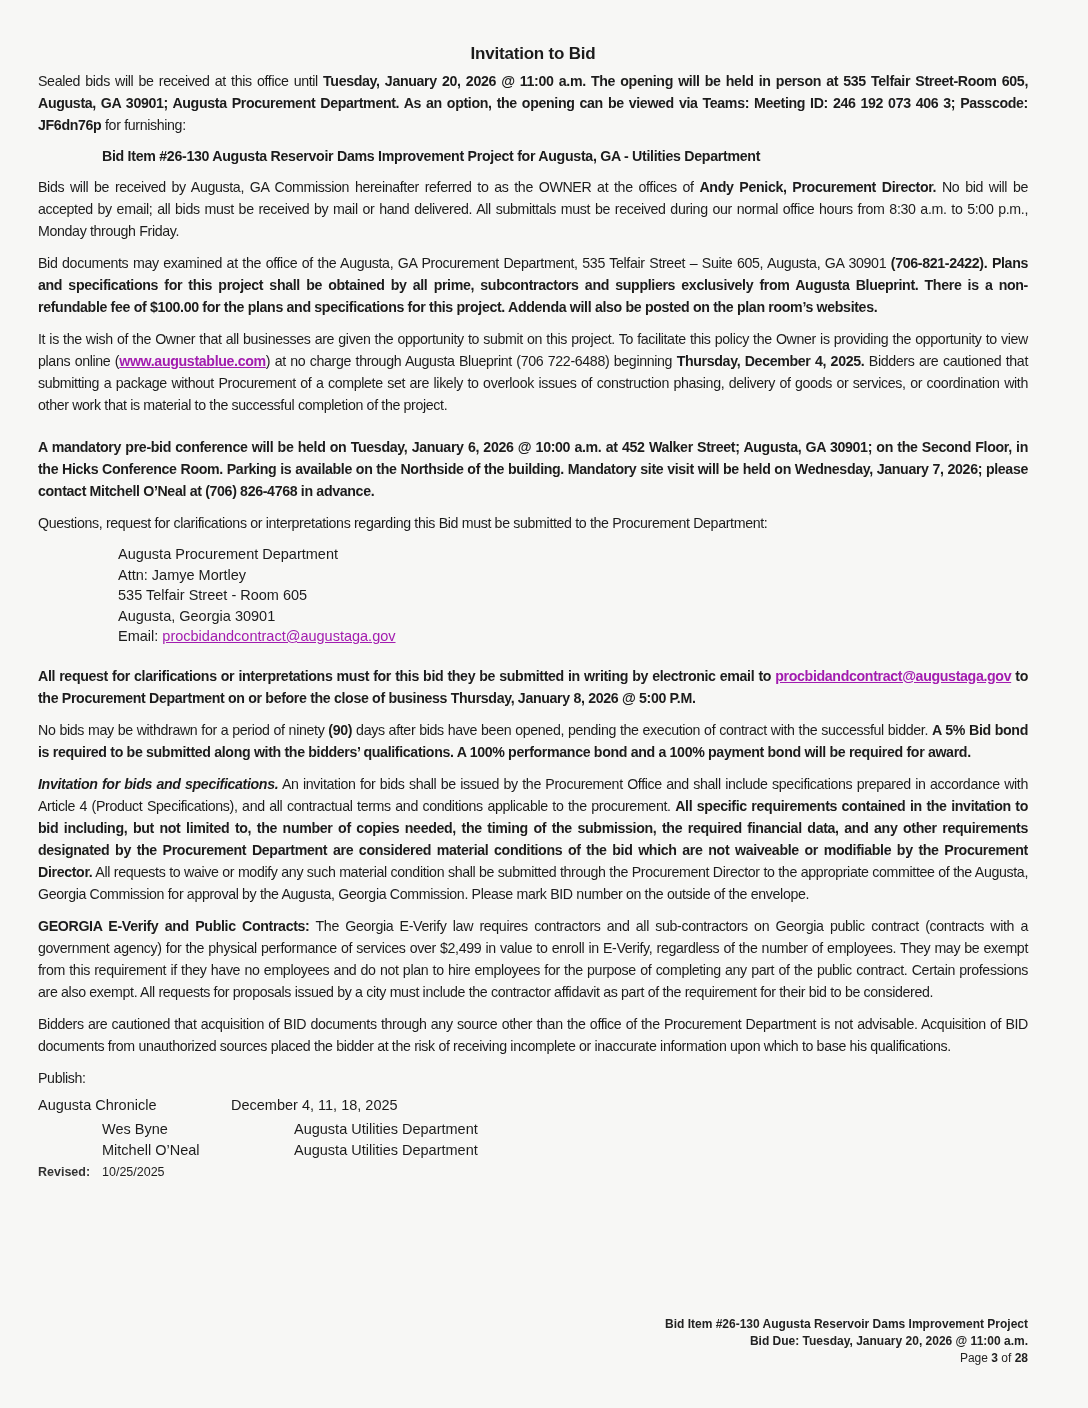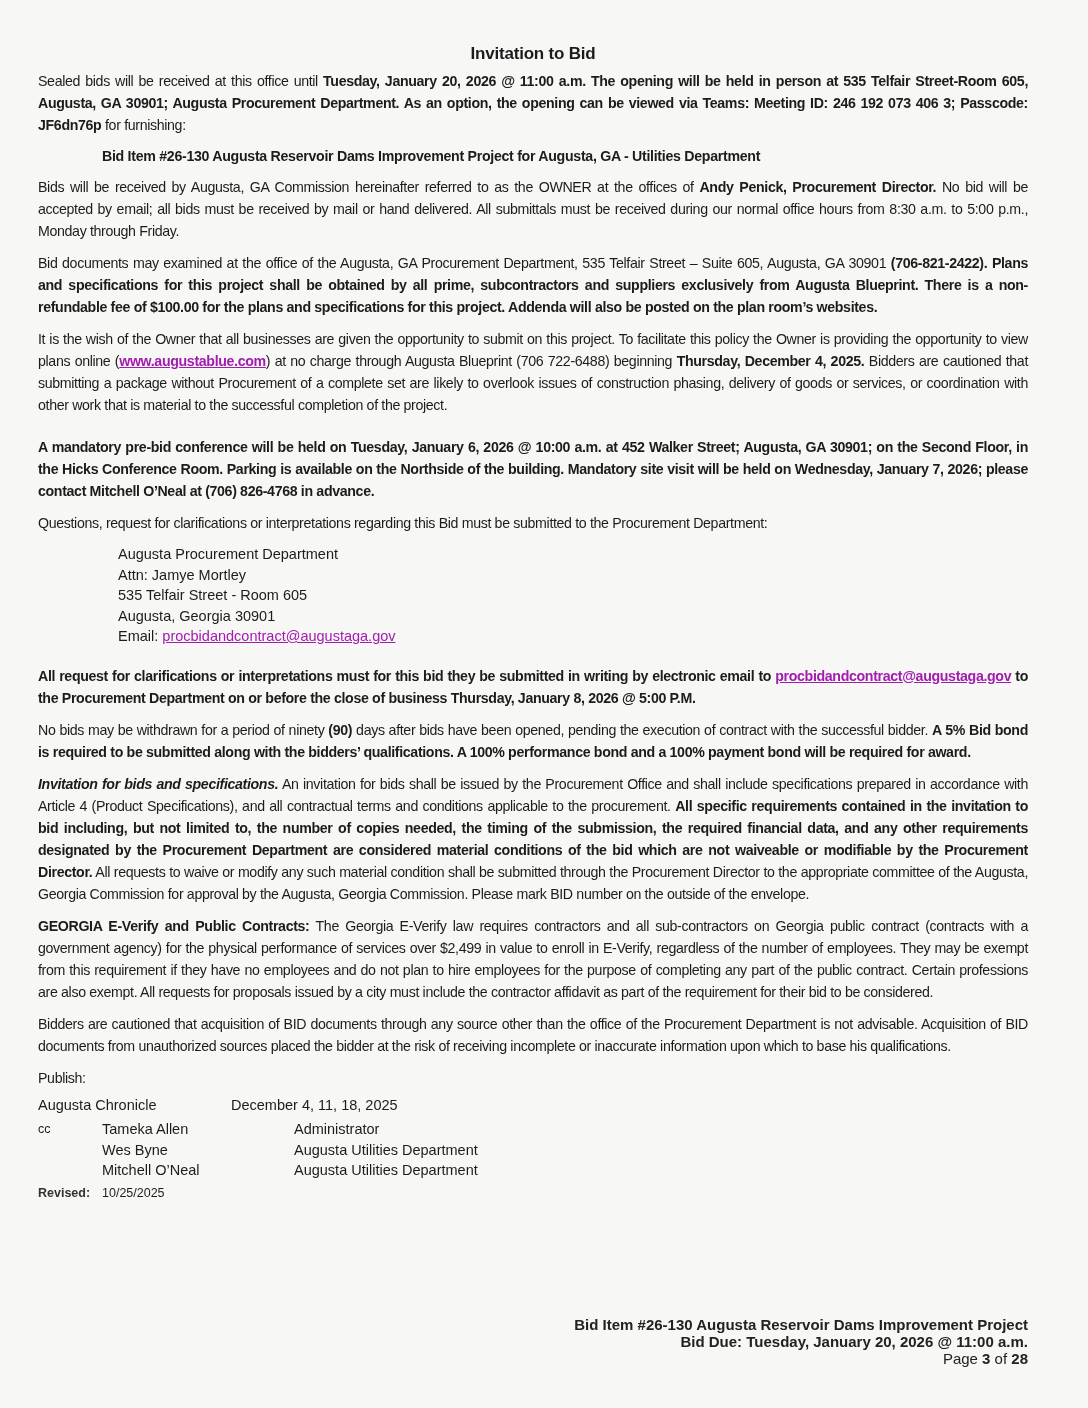--- a/index.html
+++ b/index.html
@@ -40,21 +40,21 @@
     font-size: 14.5px; line-height: 20.5px;
   }
   .pub-row .c1 { width: 193px; }
   .cc-row .c0 { width: 64px; font-size: 12.5px; }
   .cc-row .c1 { width: 192px; }
   .rev-row { display:flex; font-family: "Liberation Sans", sans-serif; font-size: 12.5px; line-height: 20px; margin-top: 2px; }
   .rev-row .c0 { width: 64px; font-weight: bold; color:#333; }
   .footer {
     position: absolute; right: 60px; top: 1316px; text-align: right;
     font-family: "Liberation Sans", sans-serif; font-weight: bold;
-    font-size: 15px; line-height: 17px; color: #222;
+    font-size: 12px; line-height: 17px; color: #222;
   }
   .footer .pg { font-weight: normal; }
   .footer .pg b { font-weight: bold; }
 </style>
 </head>
 <body>
 
 <div class="page">
   <div class="title">Invitation to Bid</div>
 
@@ -94,25 +94,20 @@
 
   <p style="margin-bottom:6px">Publish:</p>
 
   <div class="pub-row" style="margin-bottom:4px">
     <div class="c1">Augusta Chronicle</div>
     <div>December 4, 11, 18, 2025</div>
   </div>
 
   <div>
     <div class="cc-row">
-      <div class="c0">cc</div>
-      <div class="c1">Tameka Allen</div>
-      <div>Administrator</div>
-    </div>
-    <div class="cc-row">
       <div class="c0"></div>
       <div class="c1">Wes Byne</div>
       <div>Augusta Utilities Department</div>
     </div>
     <div class="cc-row">
       <div class="c0"></div>
       <div class="c1">Mitchell O’Neal</div>
       <div>Augusta Utilities Department</div>
     </div>
   </div>

